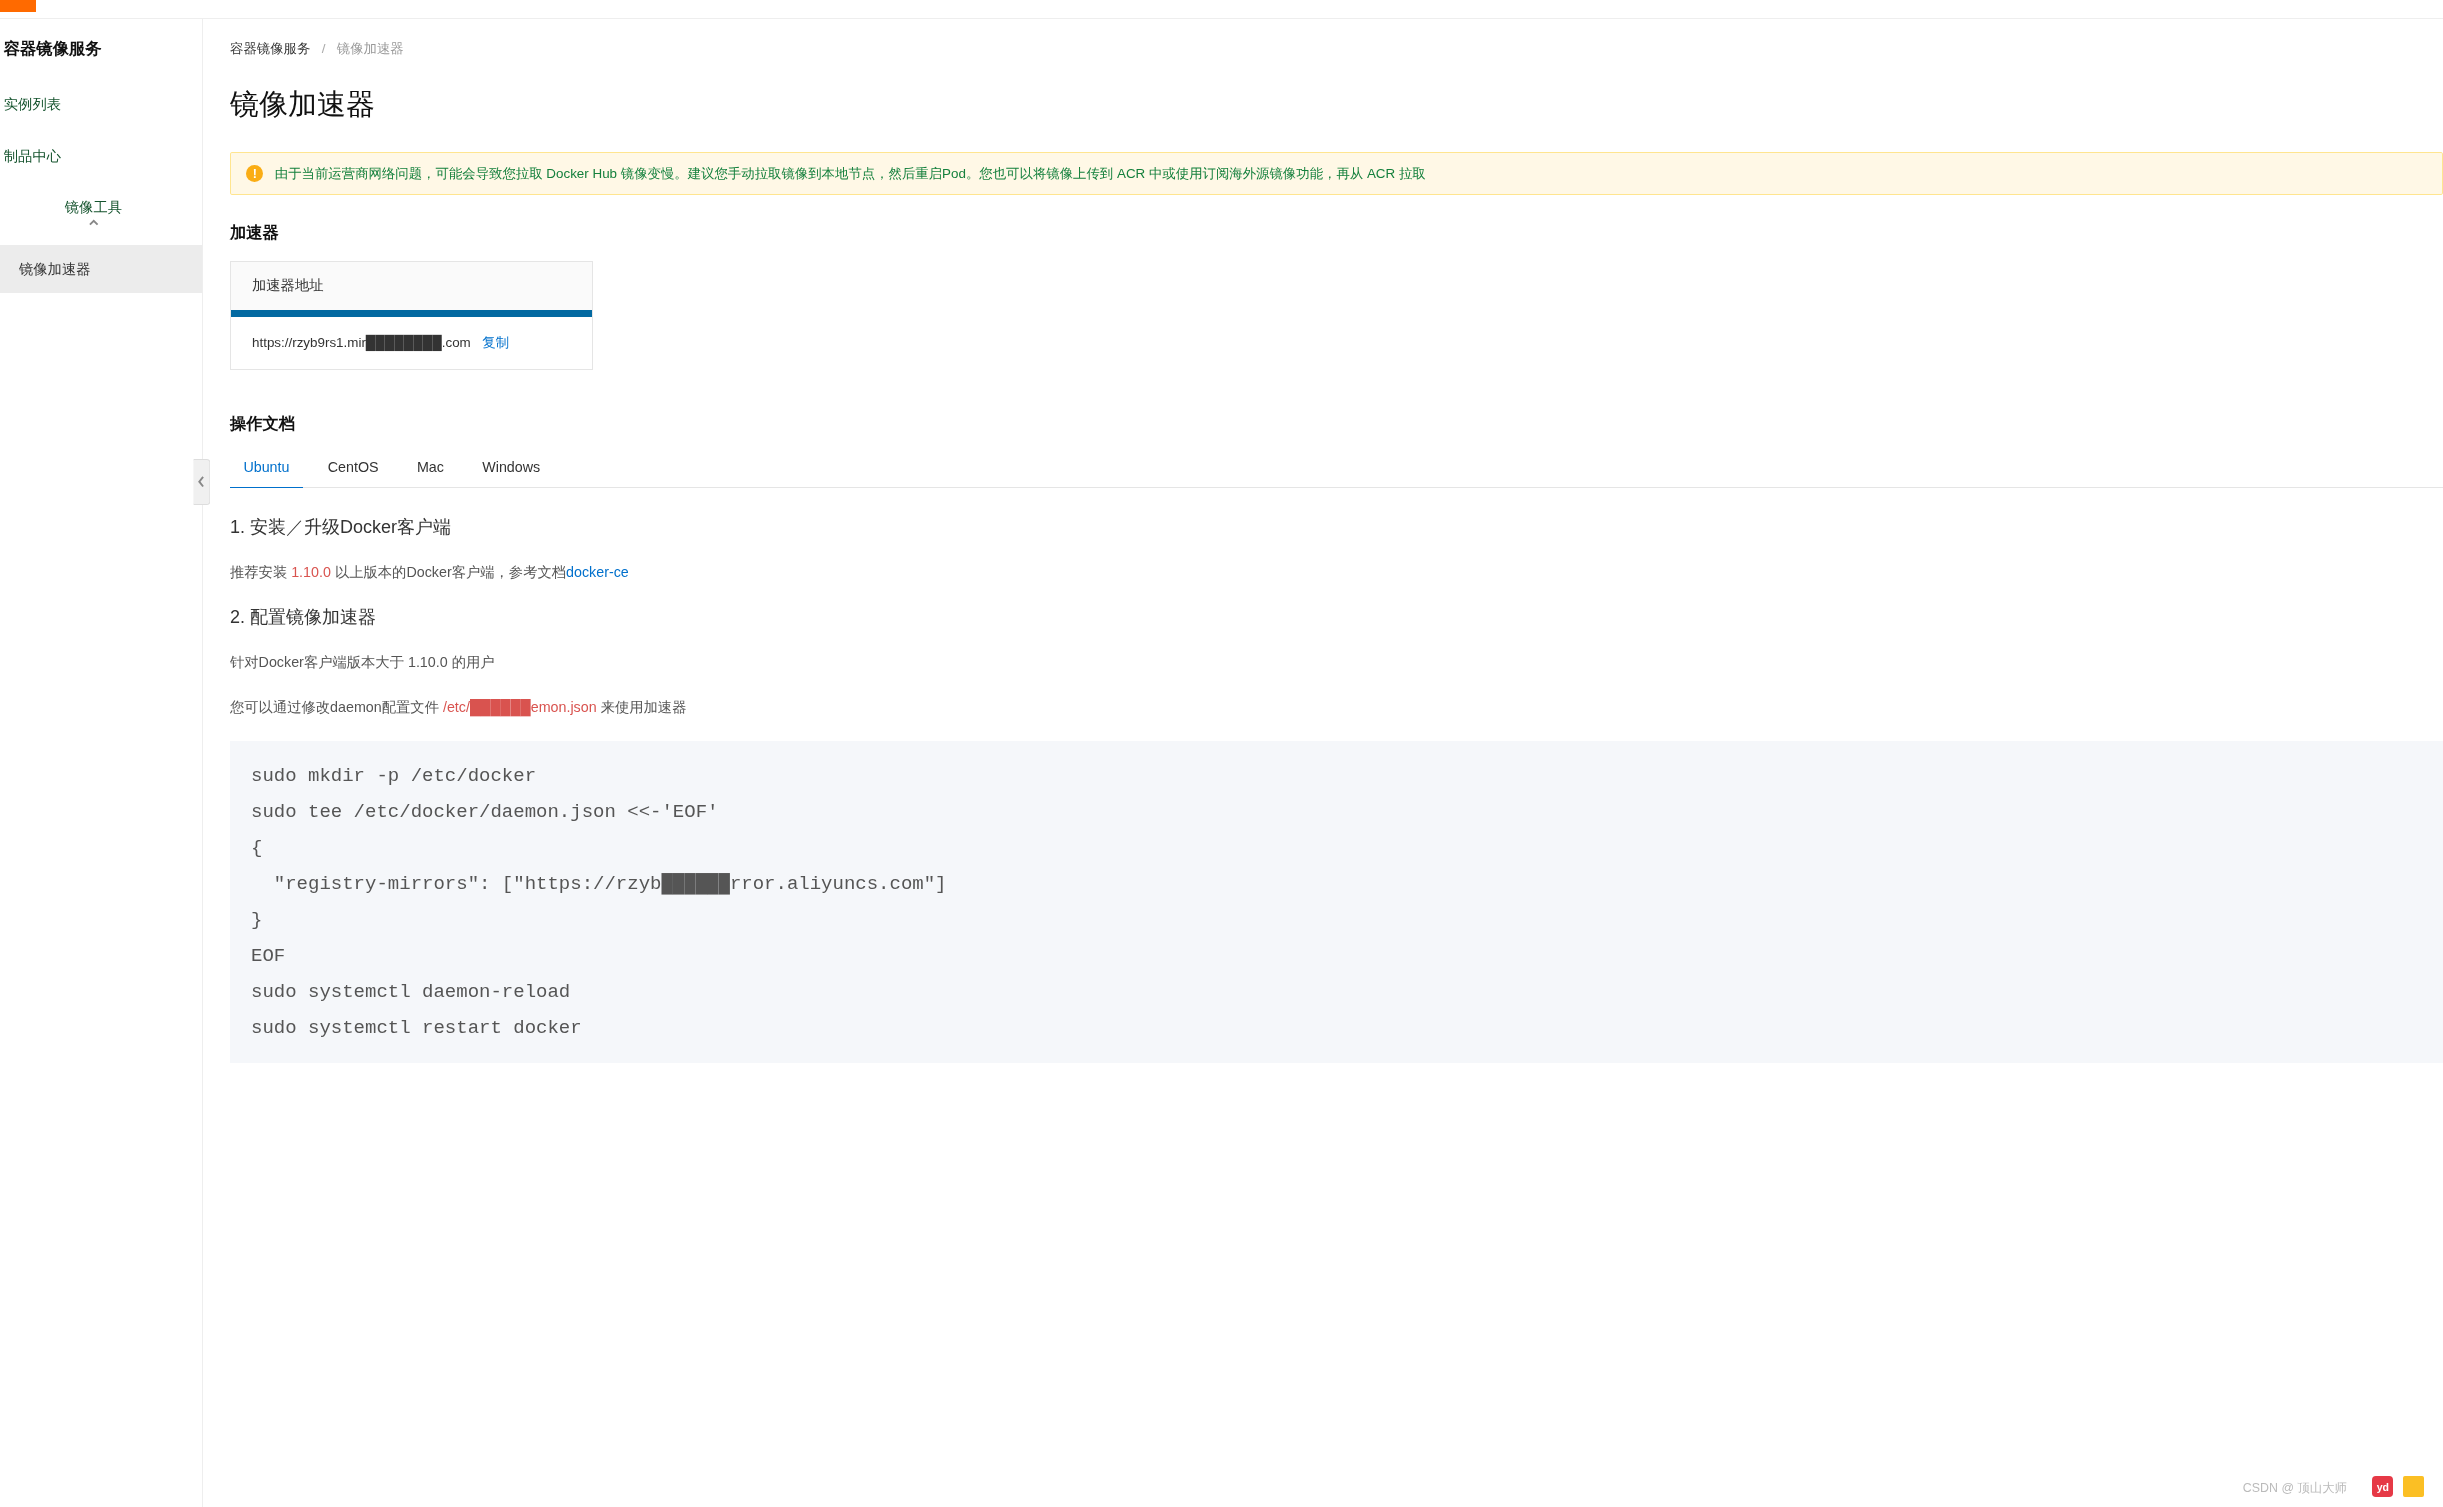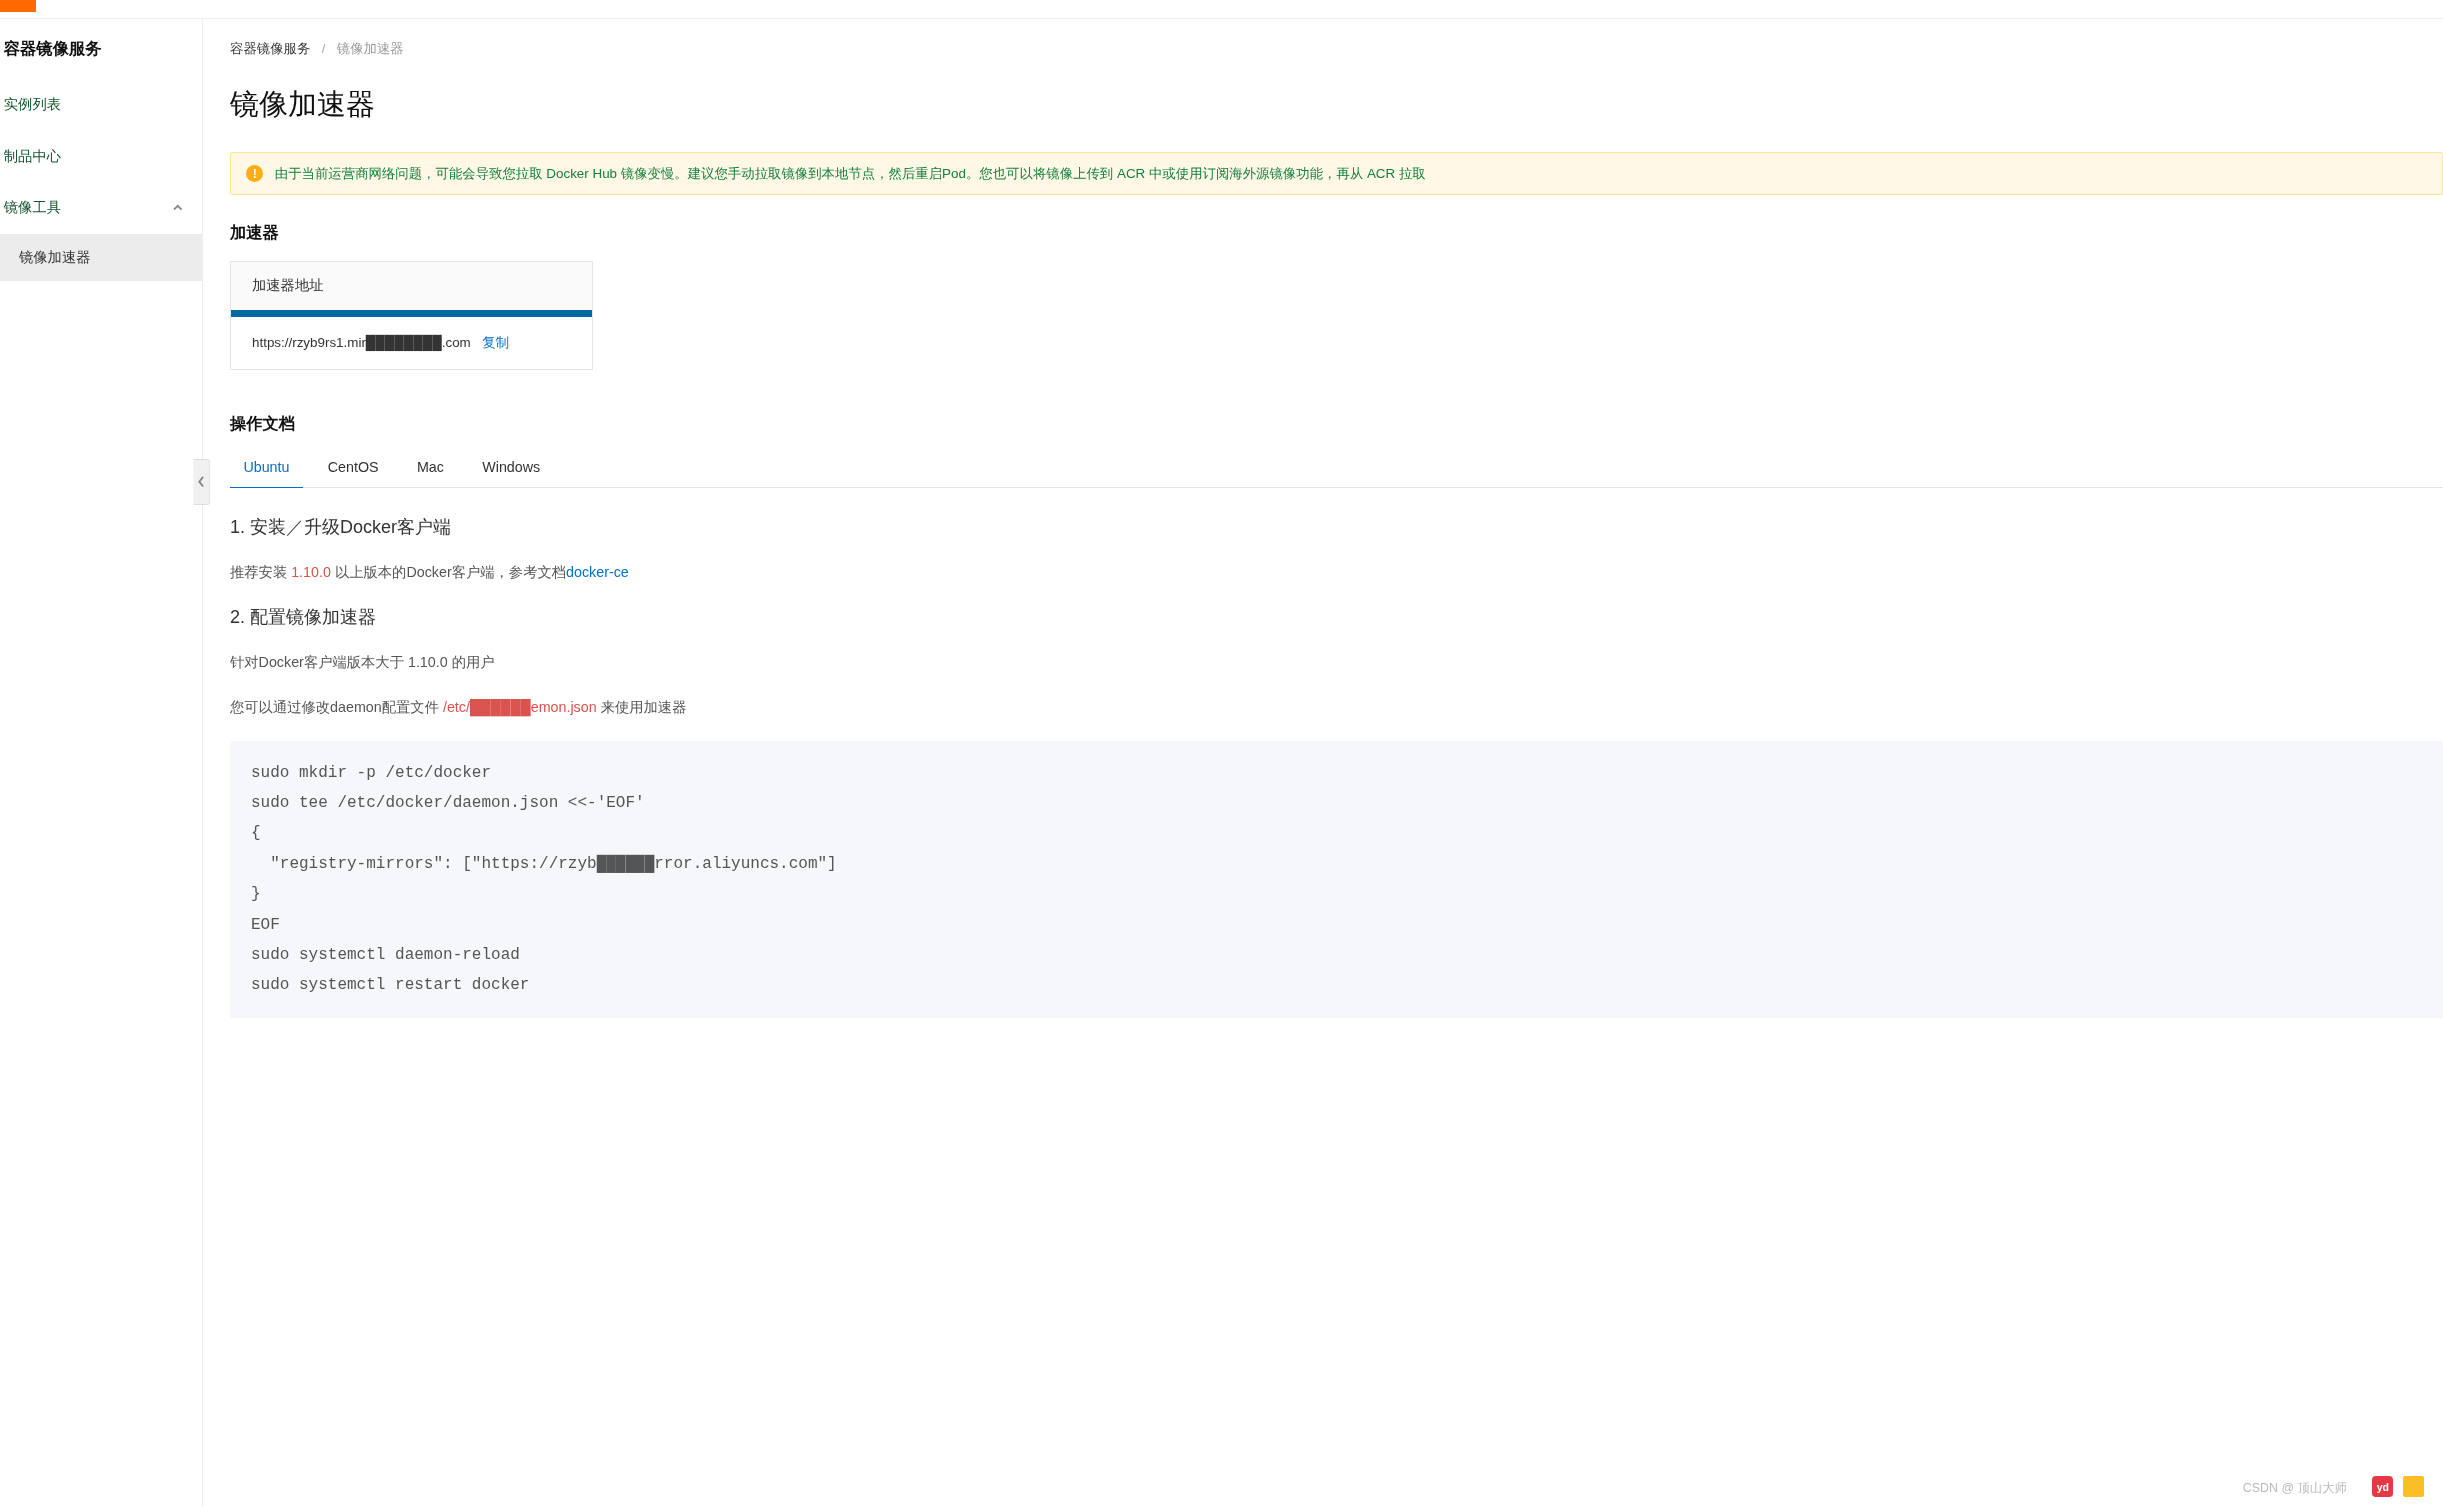--- a/index.html
+++ b/index.html
@@ -38,21 +38,21 @@
     }
     .sidebar-item {
       padding: 16.3px 0 16.3px 3.8px;
       font-size: 14.3px;
       color: #14532d;
       cursor: pointer;
       display: flex;
       justify-content: space-between;
       align-items: center;
     }
-    .sidebar-item.expandable { padding-right: 19px; }
+    .sidebar-item.expandable { padding-right: 19px; flex-direction: column; }
     .sidebar-subitem {
       padding: 14.3px 0 14.3px 19px;
       font-size: 14.3px;
       color: #333;
       cursor: pointer;
     }
     .sidebar-subitem.active {
       background: #ececec;
       color: #333;
     }
@@ -180,21 +180,21 @@
       margin-bottom: 21px;
       line-height: 1.7;
     }
     .version-highlight { color: #d9534f; }
     .doc-link { color: #0070cc; }
     .path-highlight { color: #d9534f; }
     .code-block {
       background: #f5f7fa;
       padding: 17px 21px;
       font-family: "Courier New", Consolas, monospace;
-      font-size: 16px;
+      font-size: 19px;
       line-height: 1.9;
       color: #555;
       white-space: pre;
       margin-bottom: 38px;
     }
     .watermark {
       position: fixed;
       bottom: 9.6px;
       right: 96px;
       font-size: 12.4px;

